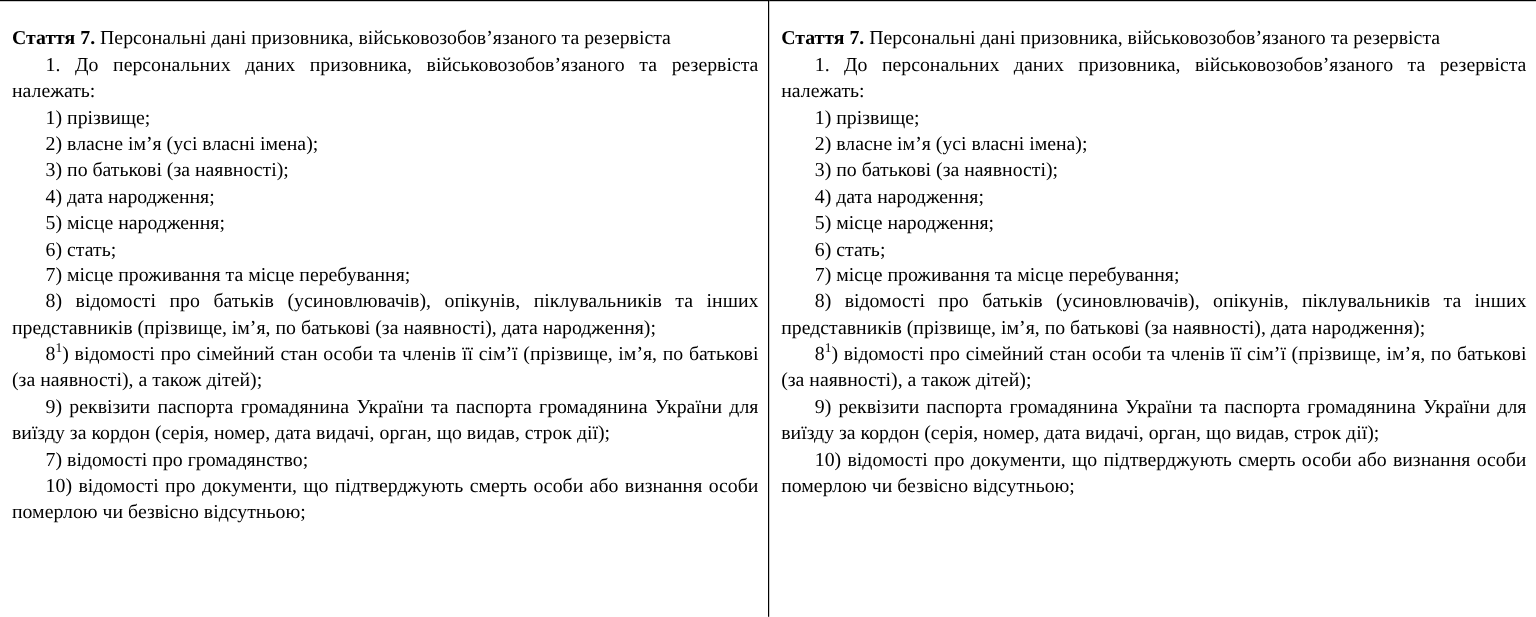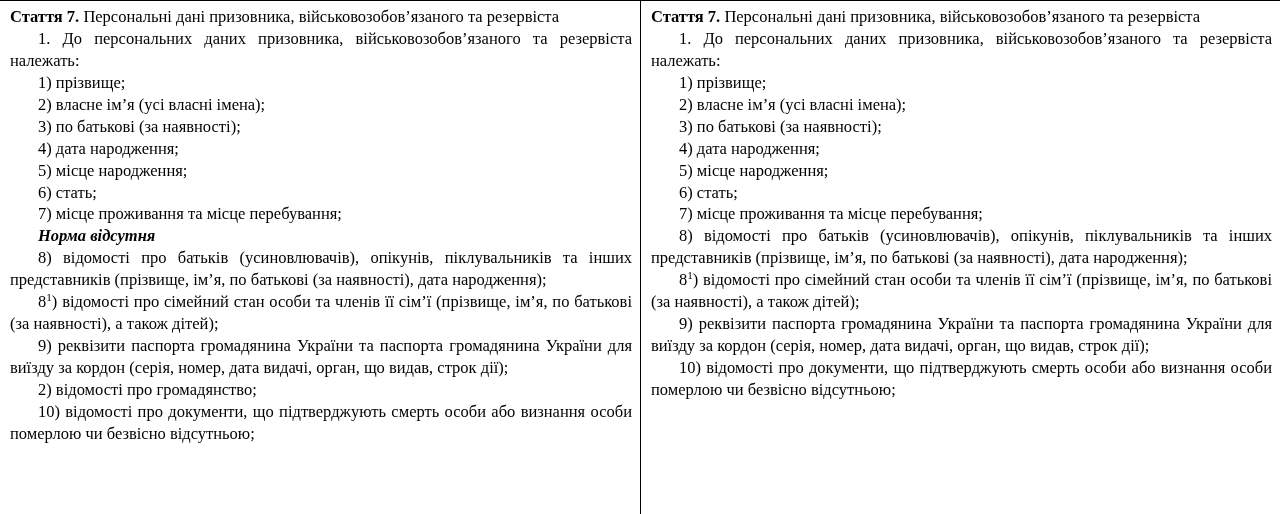--- a/index.html
+++ b/index.html
@@ -21,21 +21,21 @@
     box-sizing: border-box;
   }
   .table {
     display: flex;
     width: 1280px;
     height: 514px;
     box-sizing: border-box;
   }
   .col {
     box-sizing: border-box;
-    padding: 5px 8px 0 10px;
+    padding: 20px 8px 0 10px;
     overflow: hidden;
   }
   .col-left {
     width: 641px;
     border-right: 1px solid #000000;
     border-top: 1px solid #000000;
   }
   .col-right {
     width: 639px;
     border-top: 1px solid #000000;
@@ -67,25 +67,24 @@
     <div class="col col-left" id="left-col">
         <p><span class="b">Стаття 7.</span> Персональні дані призовника, військовозобов’язаного та резервіста</p>
         <p class="ind">1. До персональних даних призовника, військовозобов’язаного та резервіста належать:</p>
         <p class="ind">1) прізвище;</p>
         <p class="ind">2) власне ім’я (усі власні імена);</p>
         <p class="ind">3) по батькові (за наявності);</p>
         <p class="ind">4) дата народження;</p>
         <p class="ind">5) місце народження;</p>
         <p class="ind">6) стать;</p>
         <p class="ind">7) місце проживання та місце перебування;</p>
-        <p class="ind bi">Норма відсутня</p>
         <p class="ind">8) відомості про батьків (усиновлювачів), опікунів, піклувальників та інших представників (прізвище, ім’я, по батькові (за наявності), дата народження);</p>
         <p class="ind">8<sup>1</sup>) відомості про сімейний стан особи та членів її сім’ї (прізвище, ім’я, по батькові (за наявності), а також дітей);</p>
         <p class="ind">9) реквізити паспорта громадянина України та паспорта громадянина України для виїзду за кордон (серія, номер, дата видачі, орган, що видав, строк дії);</p>
-        <p class="ind">2) відомості про громадянство;</p>
+        <p class="ind">7) відомості про громадянство;</p>
         <p class="ind">10) відомості про документи, що підтверджують смерть особи або визнання особи померлою чи безвісно відсутньою;</p>
       </div>
     <div class="col col-right" id="right-col">
         <p><span class="b">Стаття 7.</span> Персональні дані призовника, військовозобов’язаного та резервіста</p>
         <p class="ind">1. До персональних даних призовника, військовозобов’язаного та резервіста належать:</p>
         <p class="ind">1) прізвище;</p>
         <p class="ind">2) власне ім’я (усі власні імена);</p>
         <p class="ind">3) по батькові (за наявності);</p>
         <p class="ind">4) дата народження;</p>
         <p class="ind">5) місце народження;</p>

